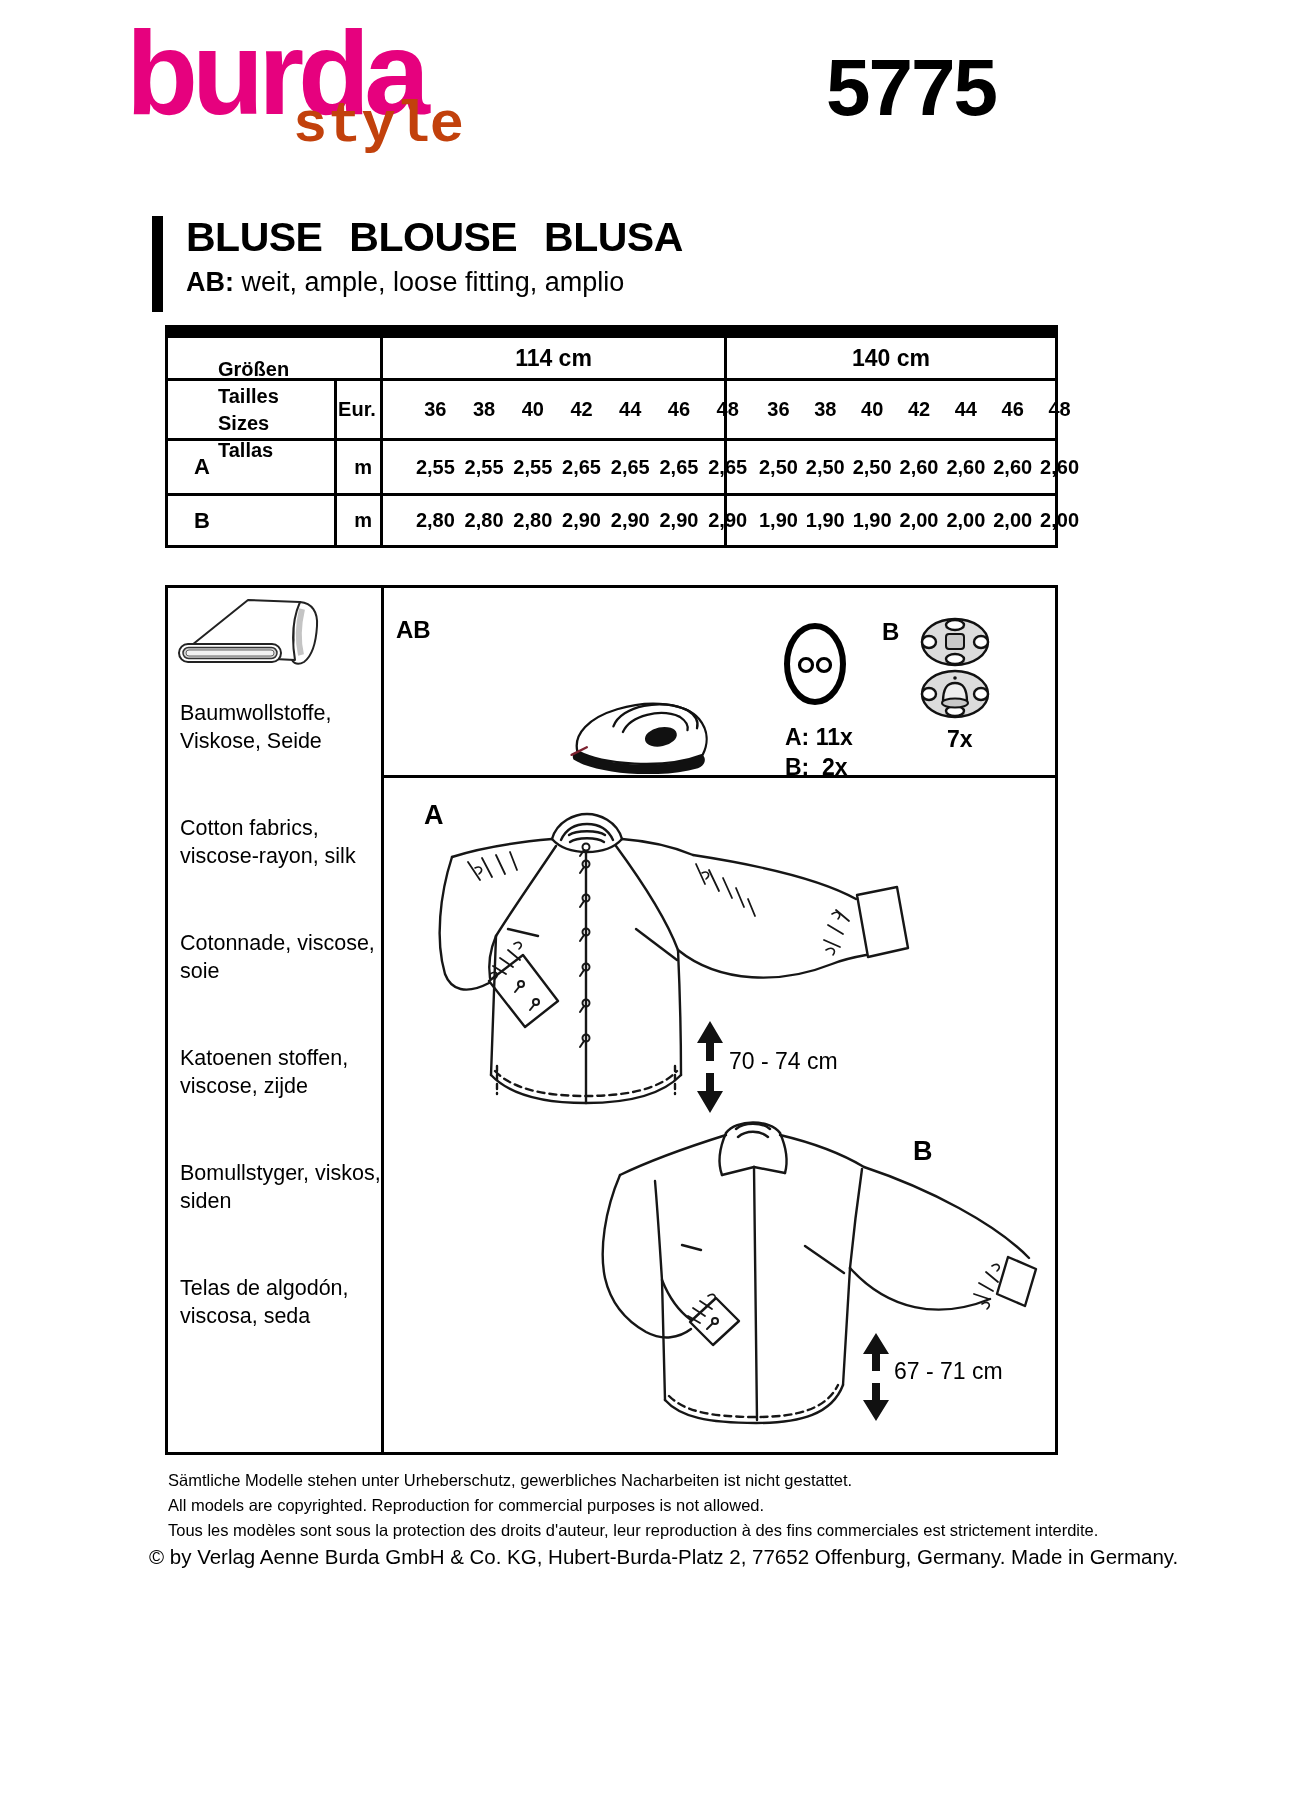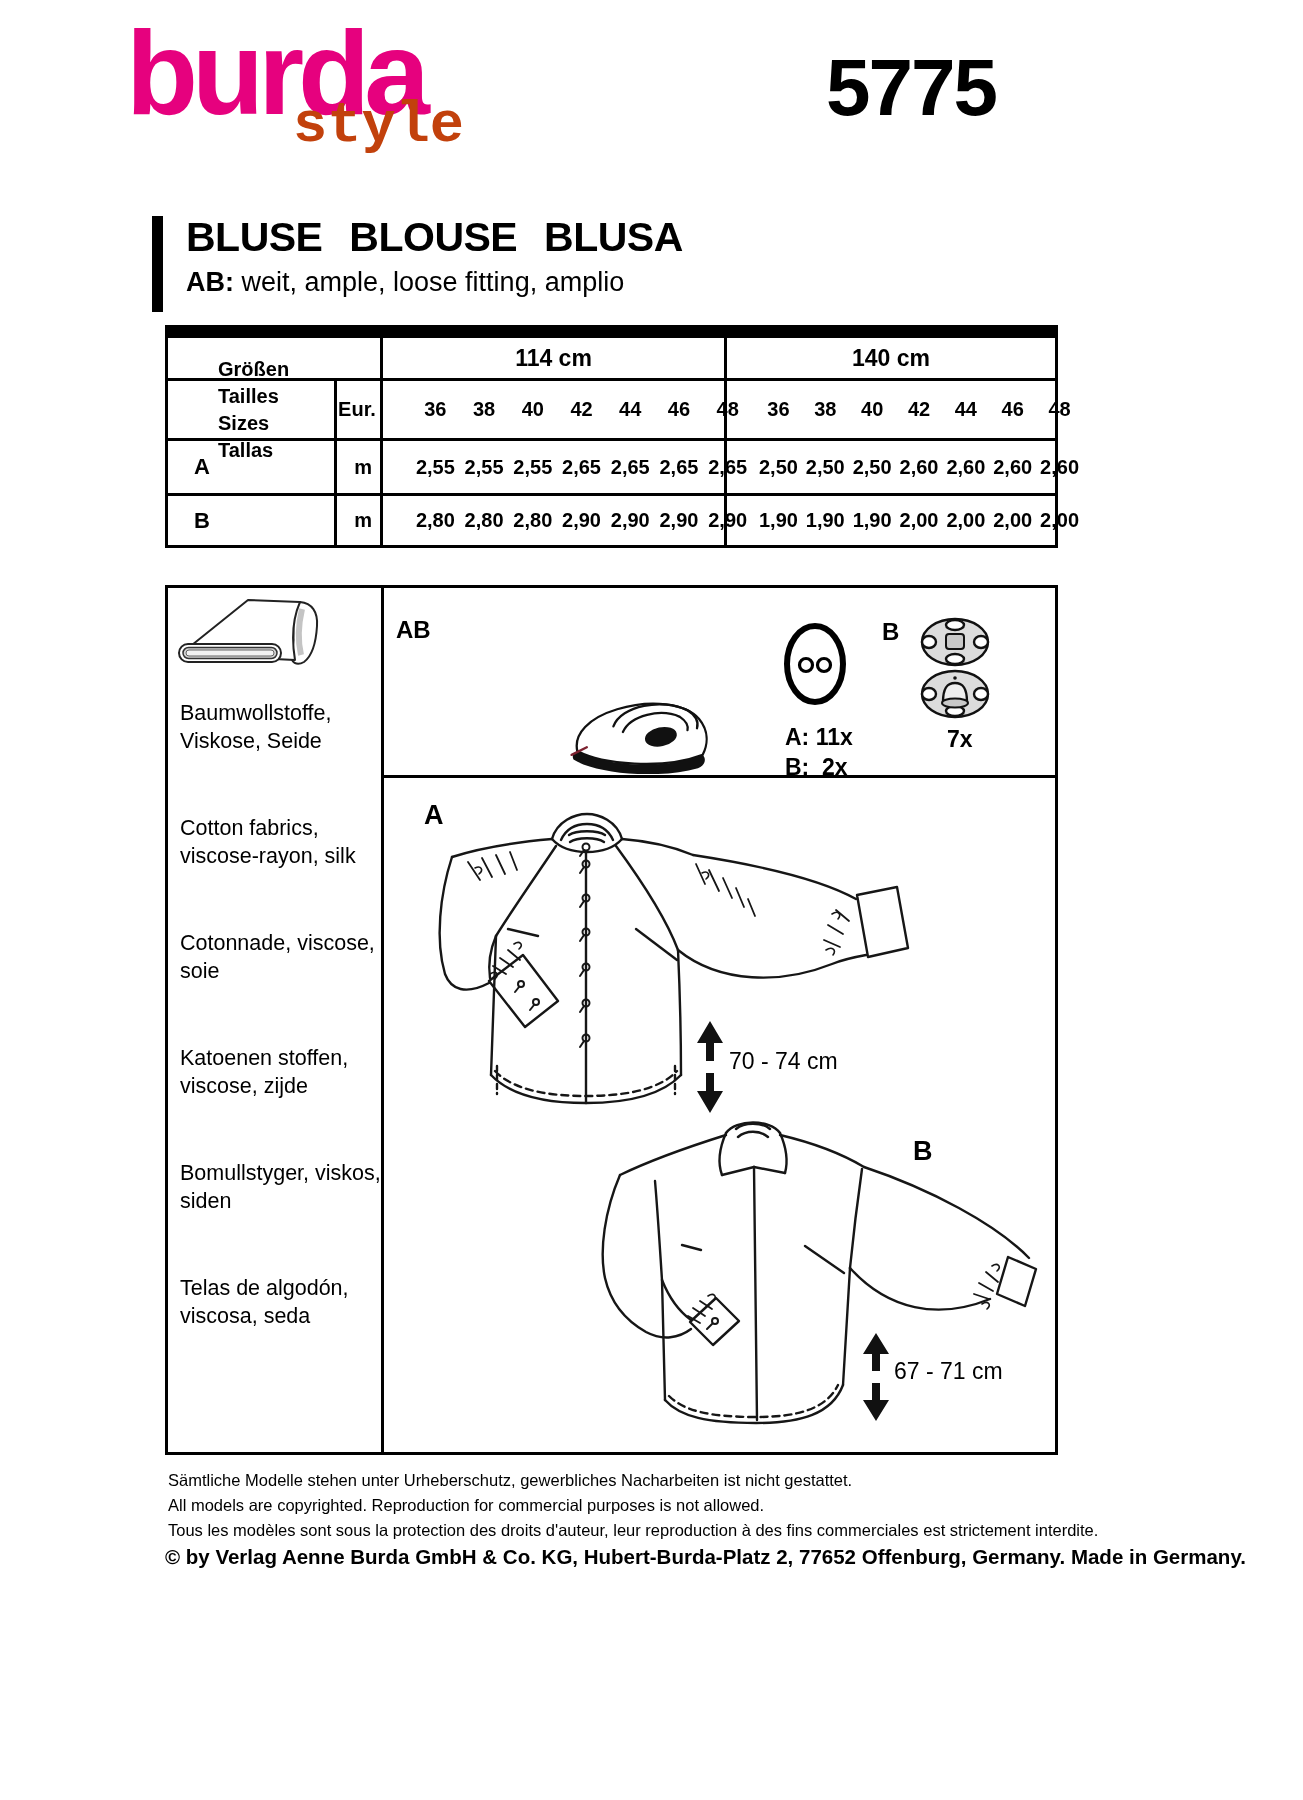--- a/index.html
+++ b/index.html
@@ -52,21 +52,21 @@
   .interfacing-text { left:276px; top:26px; font-size:23px; line-height:32px; }
   .button-counts { left:617px; top:134px; font-size:23px; font-weight:bold; line-height:30px; }
   .snap-label { left:714px; top:30px; font-size:24px; font-weight:bold; }
   .snap-count { left:779px; top:138px; font-size:23px; font-weight:bold; }
 
   .view-label { font-size:27px; font-weight:bold; }
   .measure-label { font-size:23px; font-weight:normal; }
 
   
   .footer-line { left:168px; font-size:16.5px; }
-  .footer-copyright { left:165px; top:1545px; font-size:20.5px;font-weight:bold; }
+  .footer-copyright { left:149px; top:1545px; font-size:20.5px; }
 
   svg { display:block; }
 </style>
 </head>
 <body>
 
 <div class="sheet">
 
   <div class="abs logo-main">burda</div>
   <div class="abs logo-sub">style</div>

